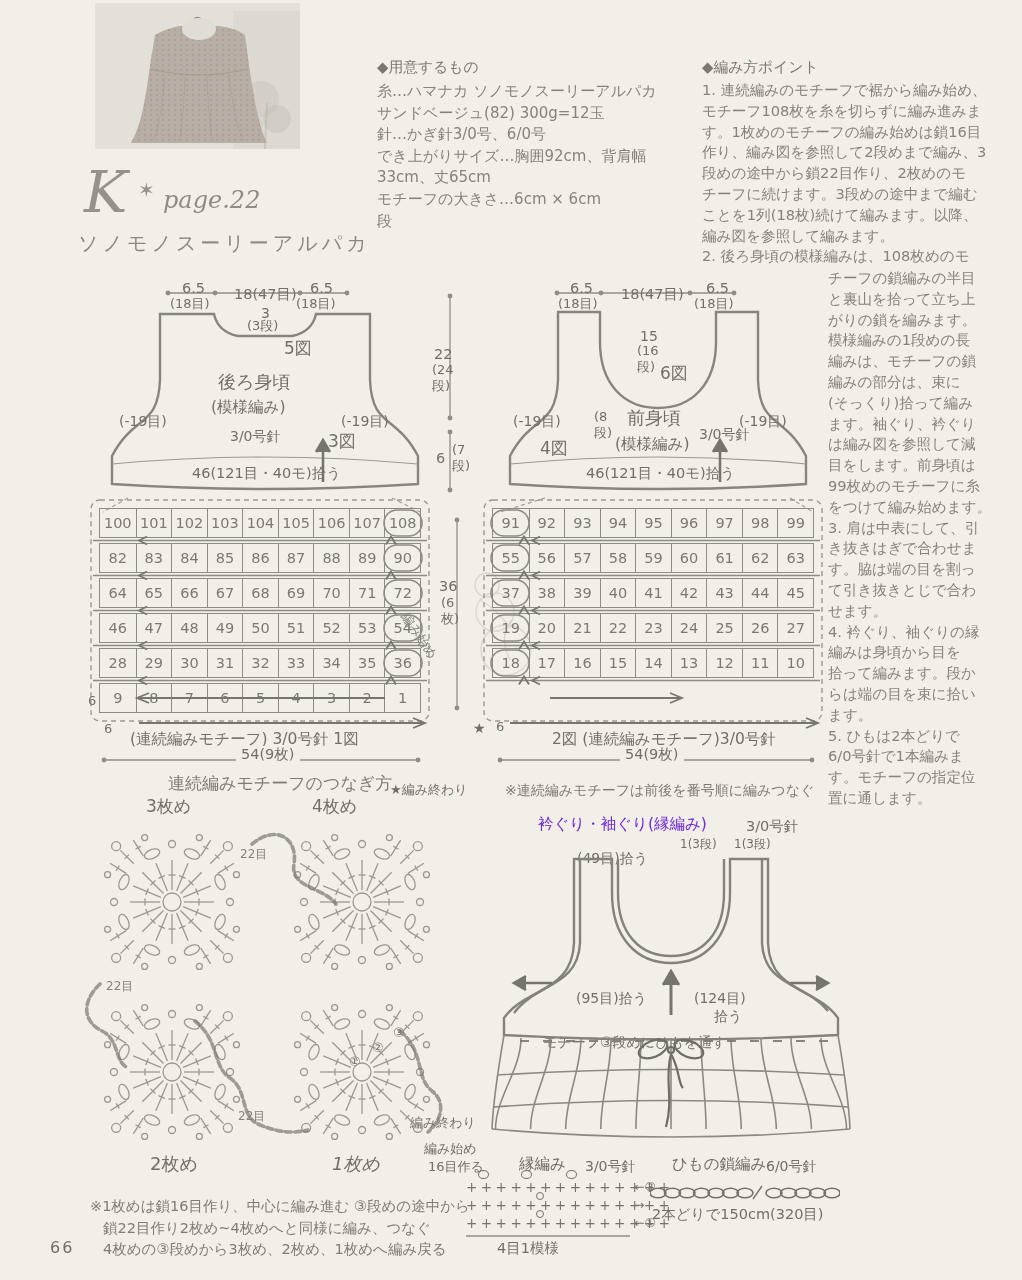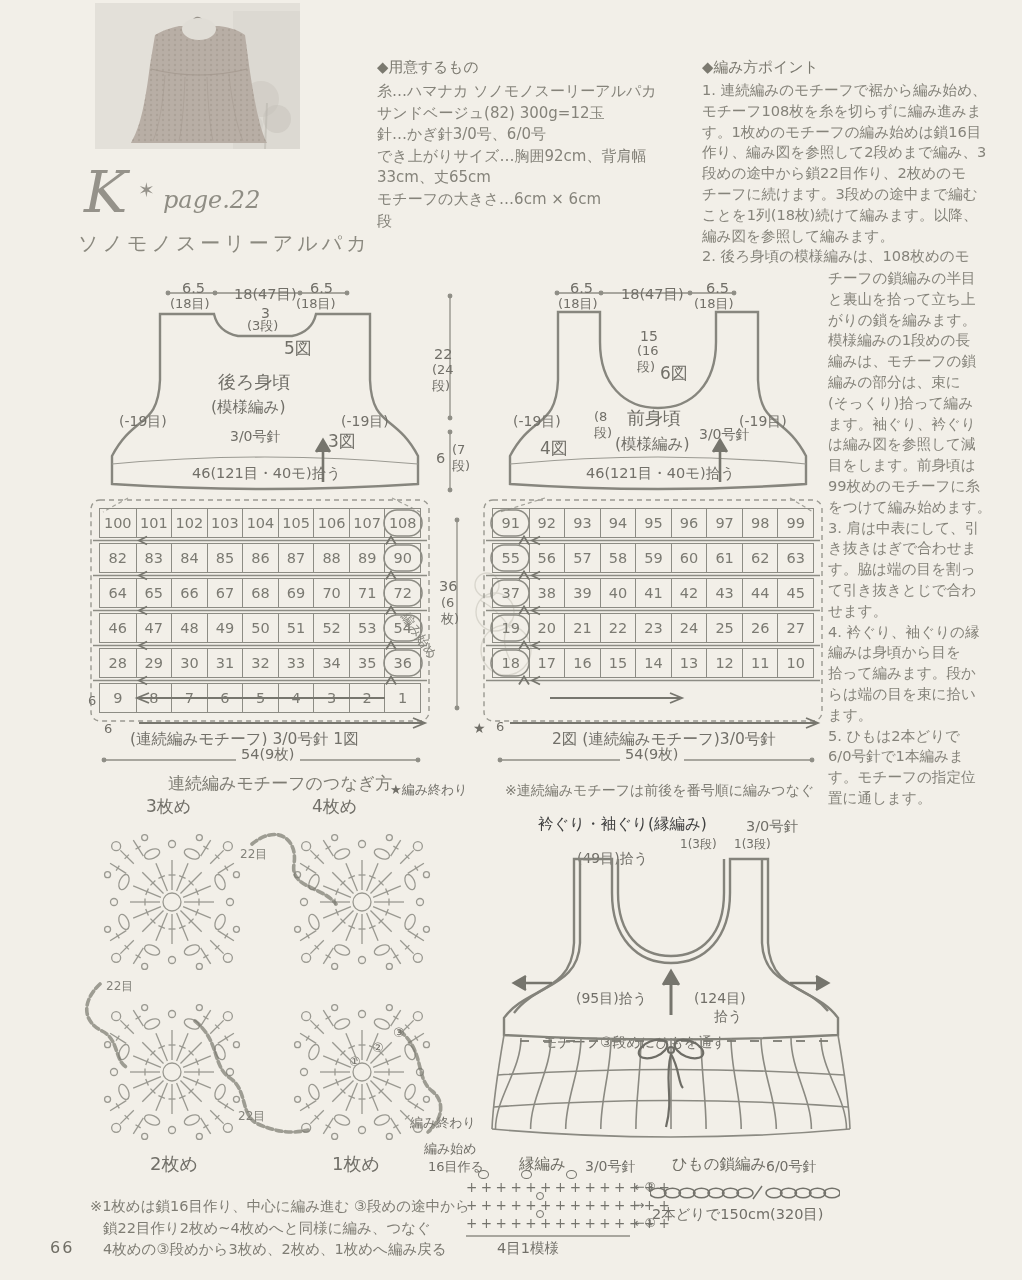--- a/index.html
+++ b/index.html
@@ -428,21 +428,21 @@
   <div class="lb s14" style="left:473px;top:720px;">★</div>
   <div class="lb s13" style="left:496px;top:720px;">6</div>
   <div class="lb s16" style="left:552px;top:731px;">2図 (連続編みモチーフ)3/0号針</div>
   <div class="lb s15" style="left:620px;top:746px;background:#f2efe8;padding:0 5px;">54(9枚)</div>
   <div class="lb s14" style="left:505px;top:770px;color:#7e7c73;margin-top:12px;">※連続編みモチーフは前後を番号順に編みつなぐ</div>
 
   <div class="lb s17" style="left:168px;top:774px;color:#7e7c73;">連続編みモチーフのつなぎ方</div>
   <div class="lb s17" style="left:146px;top:797px;">3枚め</div>
   <div class="lb s17" style="left:312px;top:797px;">4枚め</div>
   <div class="lb s18" style="left:150px;top:1154px;">2枚め</div>
-  <div class="lb s18" style="left:332px;top:1154px;">1枚め</div>
+  <div class="lb s18" style="left:332px;top:1154px;font-style:italic;">1枚め</div>
   <div class="lb s12" style="left:240px;top:848px;color:#84837b;">22目</div>
   <div class="lb s12" style="left:106px;top:980px;color:#84837b;">22目</div>
   <div class="lb s12" style="left:238px;top:1110px;color:#84837b;">22目</div>
   <div class="lb s13" style="left:410px;top:1116px;">編み終わり</div>
   <div class="lb s13" style="left:424px;top:1142px;">編み始め</div>
   <div class="lb s13" style="left:428px;top:1160px;">16目作る</div>
   <div class="lb s13" style="left:349px;top:1055px;">①</div>
   <div class="lb s13" style="left:372px;top:1041px;">②</div>
   <div class="lb s13" style="left:393px;top:1026px;">③</div>
   <div class="textcol foot" style="left:90px;top:1196px;">
@@ -546,21 +546,21 @@
           <circle cx="144.43533974167082" cy="52.64882100575083" r="3"></circle>
           <circle cx="107.35117899424915" cy="15.56466025832917" r="3"></circle>
           <circle cx="138" cy="80" r="3.5"></circle>
           <circle cx="80" cy="138" r="3.5"></circle>
           <circle cx="22" cy="80" r="3.5"></circle>
           <circle cx="79.99999999999999" cy="22" r="3.5"></circle>
         </g>
       </defs>
     </svg>
 
-  <div class="lb s16" style="left:538px;top:816px;color:#404040;">衿ぐり・袖ぐり(縁編み)</div>
+  <div class="lb s16" style="left:538px;top:816px;color:#6d28d9;">衿ぐり・袖ぐり(縁編み)</div>
   <div class="lb s15" style="left:746px;top:818px;">3/0号針</div>
   <div class="lb s14" style="left:577px;top:850px;">(49目)拾う</div>
   <div class="lb s12" style="left:680px;top:838px;">1(3段)</div>
   <div class="lb s12" style="left:734px;top:838px;">1(3段)</div>
   <div class="lb s14" style="left:576px;top:990px;">(95目)拾う</div>
   <div class="lb s14" style="left:694px;top:990px;">(124目)</div>
   <div class="lb s14" style="left:714px;top:1008px;">拾う</div>
   <div class="lb s14" style="left:543px;top:1034px;">モチーフ③段めにひもを通す</div>
 
   <svg id="vest-svg" class="abs" style="left:488px;top:835px;" width="370" height="320" viewBox="0 0 370 320">

